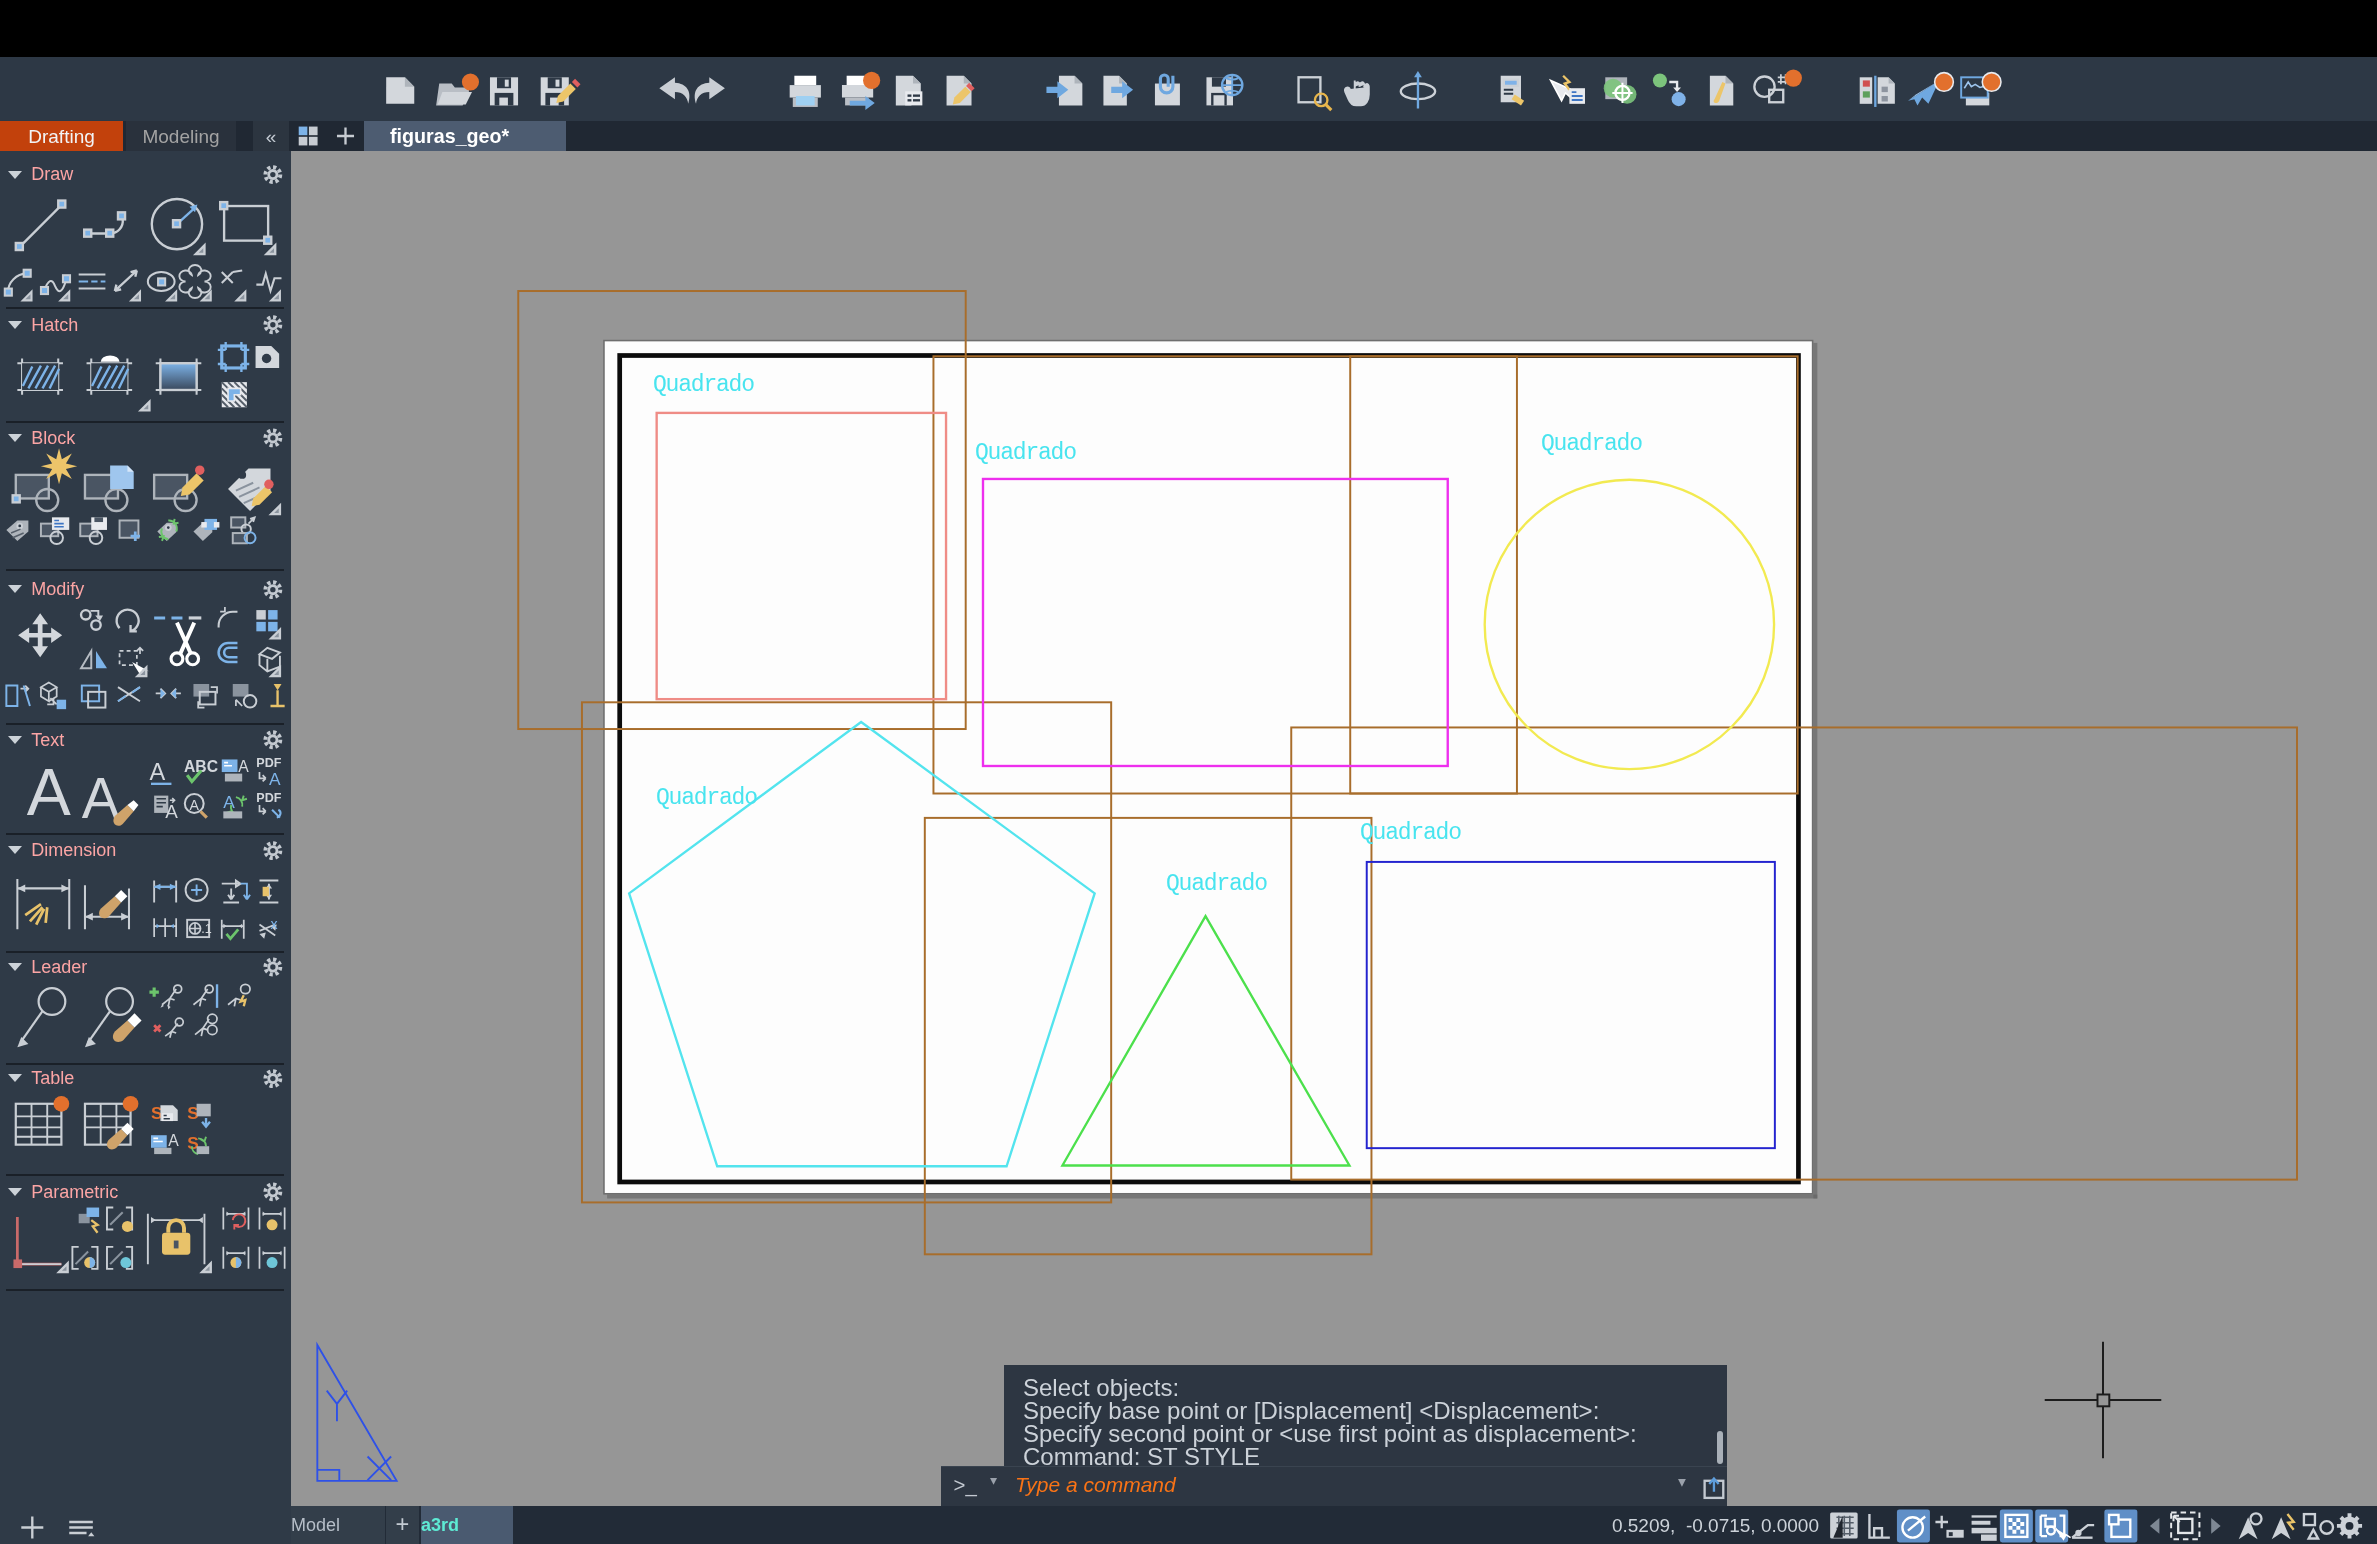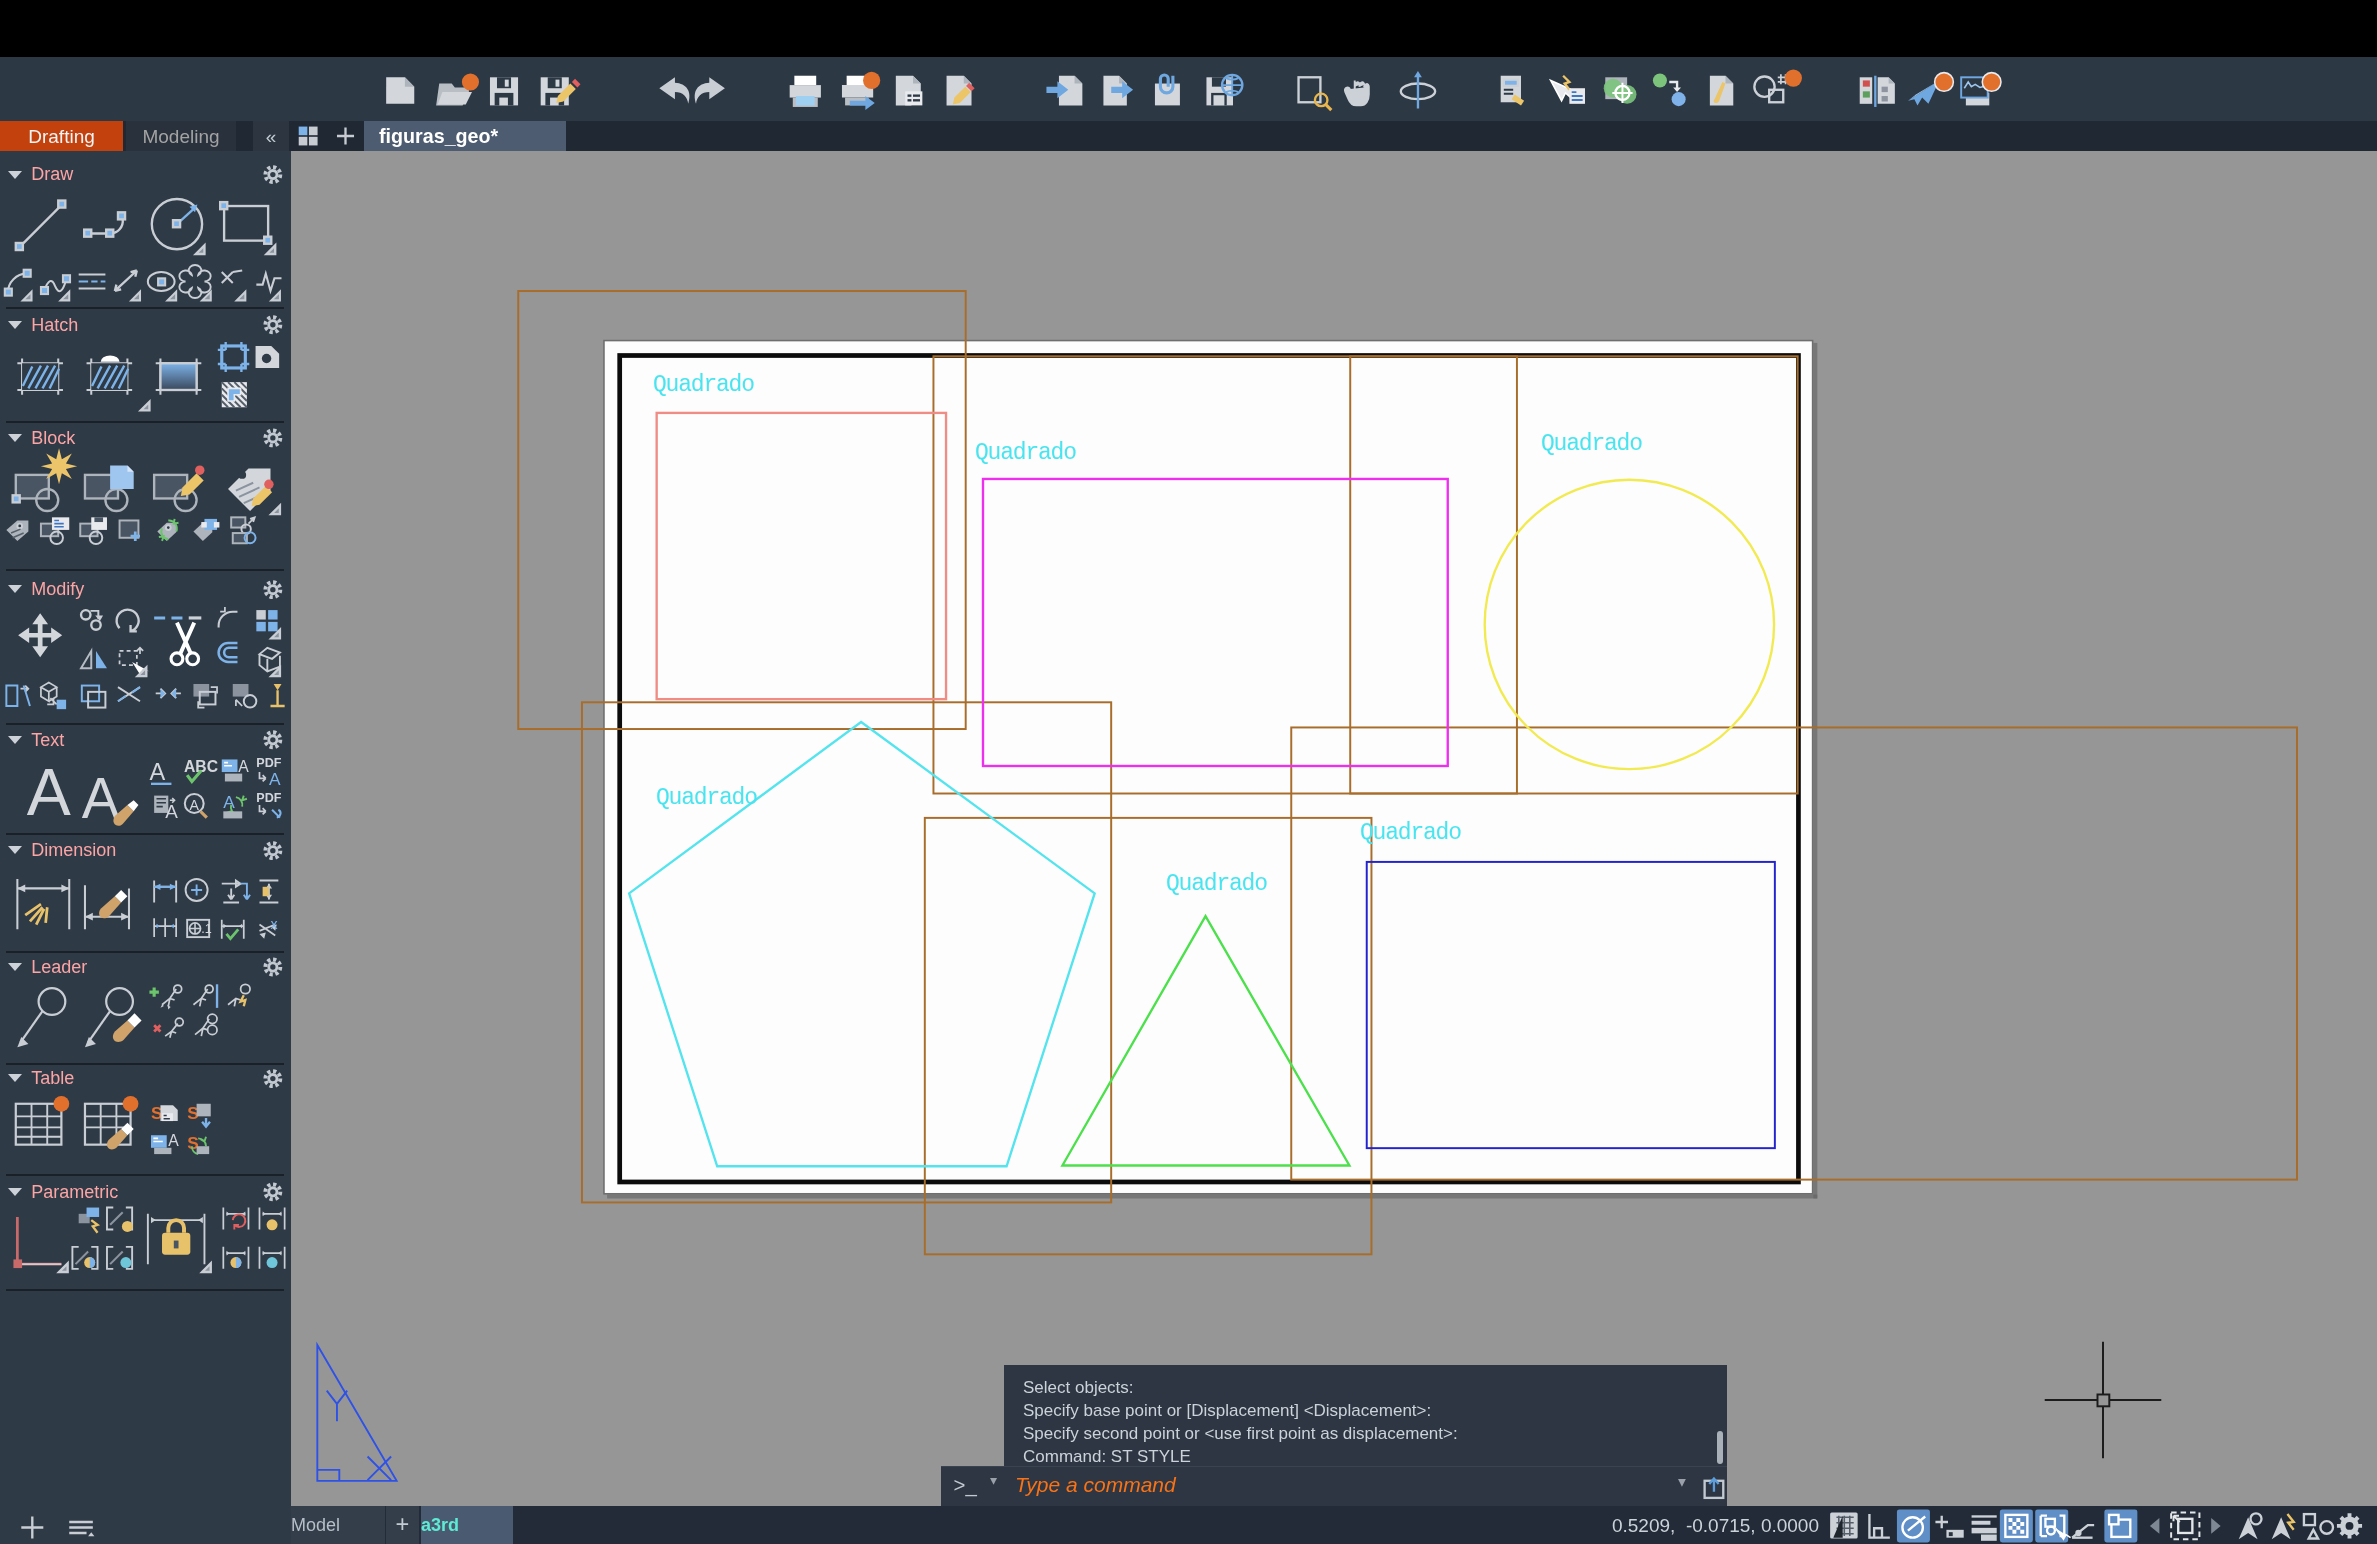--- a/index.html
+++ b/index.html
@@ -145,21 +145,21 @@
         <rect x="2502" y="26" width="34" height="26" fill="#2d3845" stroke="#6fa8e0" stroke-width="2.5"></rect>
         <path d="M2506 40 l5-8 4 6 5-3 6 4 8-2" stroke="#9fc6ee" stroke-width="2"></path>
         <circle cx="2541" cy="32" r="12" fill="#e2702d" stroke="#e8eaee" stroke-width="2"></circle>
 </g>
 </svg>
 </div>
 <div id="tabrow">
   <div class="tab" style="left:0;width:123px;background:#c2410c;color:#f2f4f6">Drafting</div>
   <div class="tab" style="left:126px;width:110px;background:#29313c;color:#a3a3a3">Modeling</div>
   <div class="tab" style="left:253px;width:36px;background:#2c3540;color:#c3cad2">«</div>
-  <div class="tab" style="left:364px;width:202px;background:#4d5c71;color:#fff;font-weight:600;font-size:19.7px;text-align:left;padding-left:15px">figuras_geo*</div>
+  <div class="tab" style="left:364px;width:202px;background:#4d5c71;color:#fff;font-weight:600;font-size:19.7px;text-align:left;padding-left:26px">figuras_geo*</div>
   <svg class="tab" style="left:294px;width:33px" width="33" height="30" viewBox="0 0 42 38">
       <rect x="6" y="7" width="11" height="11" fill="#7db3e8"></rect>
       <rect x="19" y="7" width="11" height="11" fill="#c7ccd2"></rect>
       <rect x="6" y="20" width="11" height="11" fill="#c7ccd2"></rect>
       <rect x="19" y="20" width="11" height="11" fill="#c7ccd2"></rect>
     </svg>
   <svg class="tab" style="left:330px;width:31px" width="31" height="30" viewBox="0 0 40 38">
       <path d="M20 8v22M9 19h22" stroke="#c7ccd2" stroke-width="3" fill="none"></path>
     </svg>
 </div>
@@ -714,21 +714,21 @@
   <path d="M13 9 L13 182 L114 182 Z M13 168 h28 v14" fill="none" stroke="#2e51e8" stroke-width="2.4"></path>
   <path d="M25 67 l13 17 m13-17 l-13 17 l0 22" fill="none" stroke="#2e51e8" stroke-width="2.4"></path>
   <path d="M77 151 l30 30 m0-30 l-30 30" fill="none" stroke="#2e51e8" stroke-width="2.4"></path>
 </svg>
 
 <svg style="position:absolute;left:1749px;top:1186px" width="126" height="126" viewBox="0 0 160 160">
   <path d="M80 6 v148 M6 80 h148" stroke="#1c1c1c" stroke-width="2.5" fill="none"></path>
   <rect x="73" y="73" width="15" height="15" fill="#969696" stroke="#1c1c1c" stroke-width="2.5"></rect>
 </svg>
 
-<div style="position:absolute;left:713px;top:1214px;width:723px;height:101px;background:#2d3642;color:#ccd2d9;font-size:17px;line-height:23px;padding:11px 7px 0 19px">
+<div style="position:absolute;left:713px;top:1214px;width:723px;height:101px;background:#2d3642;color:#ccd2d9;font-size:24px;line-height:23px;padding:11px 7px 0 19px">
 Select objects:<br>Specify base point or [Displacement] &lt;Displacement&gt;:<br>Specify second point or &lt;use first point as displacement&gt;:<br>Command: ST STYLE
 </div>
 <div style="position:absolute;left:1426px;top:1280px;width:5.5px;height:33px;background:#a9b0b8;border-radius:3.1px"></div>
 <div style="position:absolute;left:650px;top:1315px;width:786px;height:40px;background:#2d3642;border-top:0.8px solid #3a4450">
   <span style="position:absolute;left:12.6px;top:7px;color:#c3c9d1;font-size:20.4px">&gt;_</span>
   <span style="position:absolute;left:49px;top:4.7px;color:#9aa1ab;font-size:14px">▾</span>
   <span style="position:absolute;left:74px;top:6.3px;color:#f97316;font-size:21px;font-style:italic">Type a command</span>
   <span style="position:absolute;left:737px;top:4.7px;color:#9aa1ab;font-size:15.7px">▾</span>
   <svg style="position:absolute;left:761px;top:6.3px" width="27" height="28" viewBox="0 0 34 36">
         <rect x="3" y="10" width="24" height="22" fill="none" stroke="#c3c9d1" stroke-width="3"></rect>

